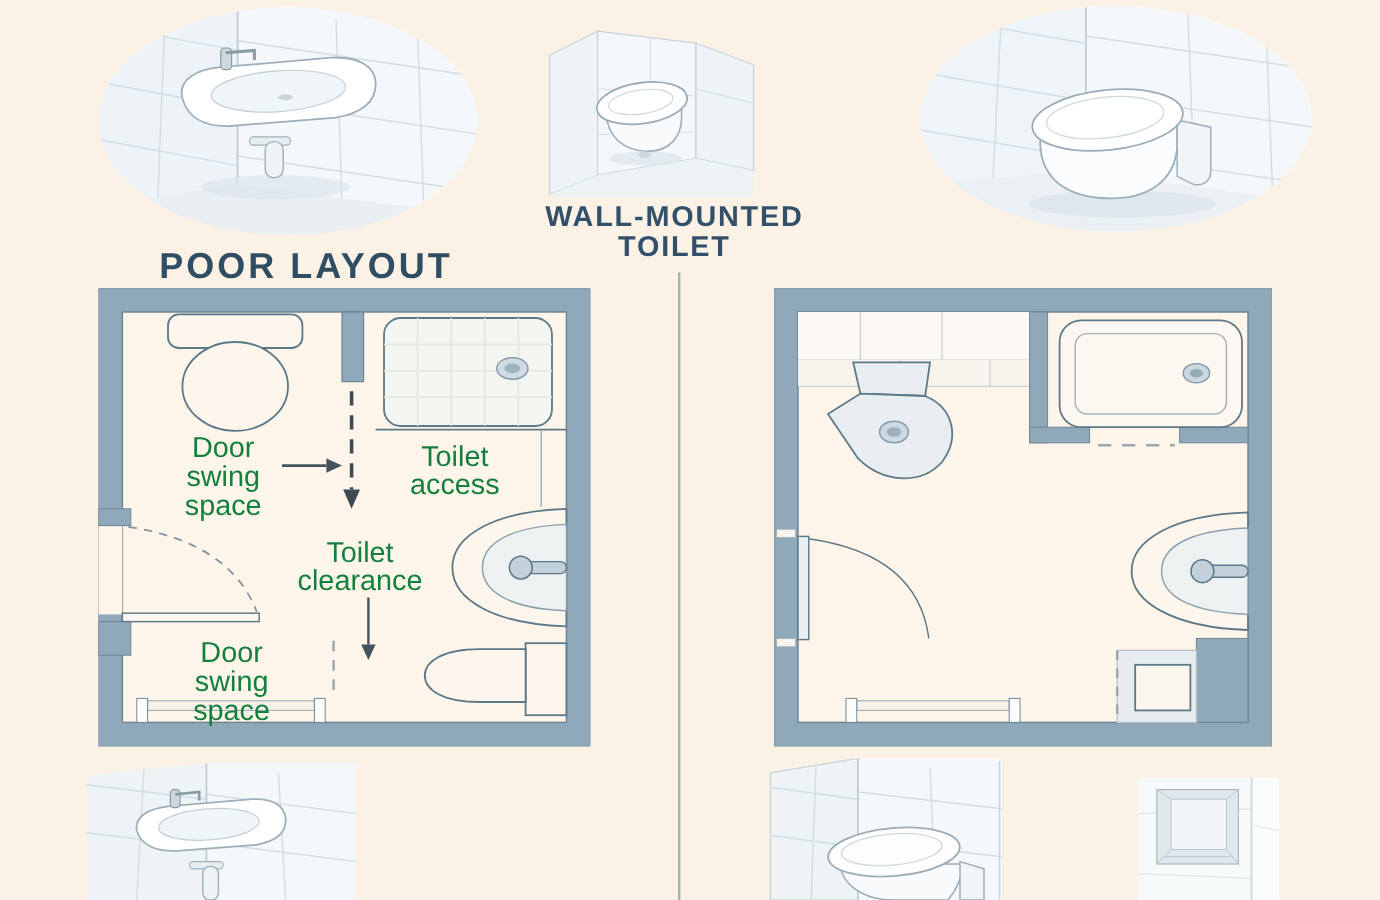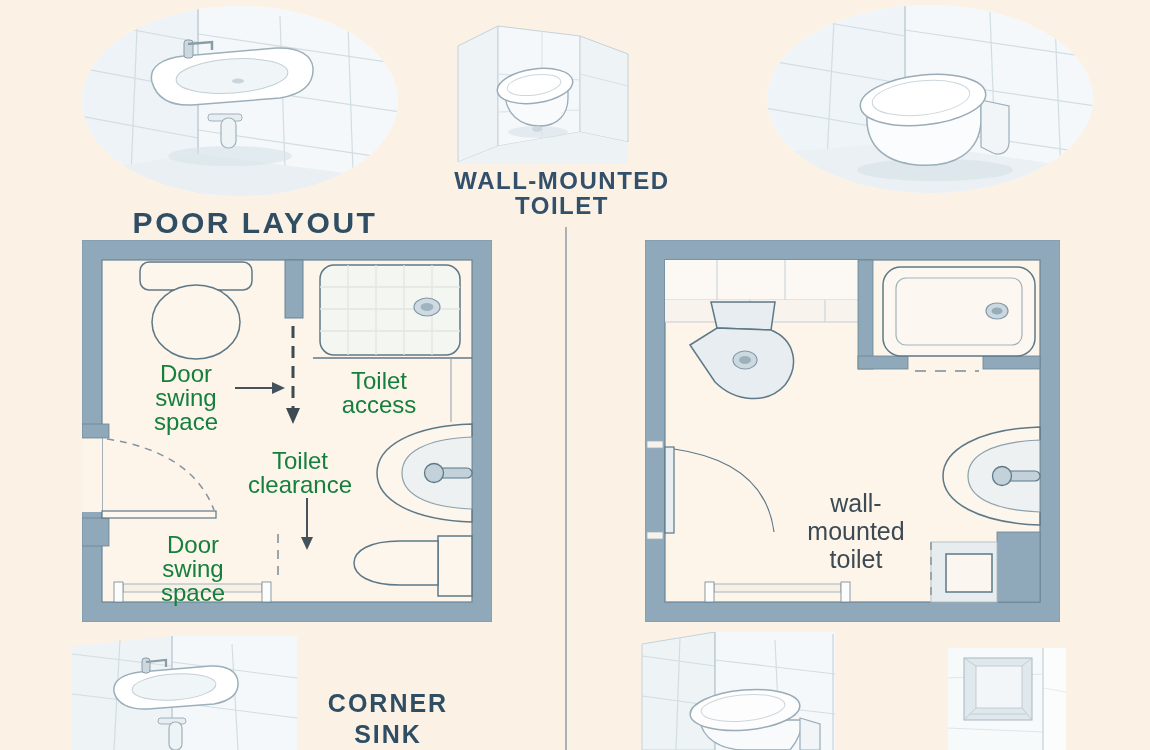--- a/index.html
+++ b/index.html
@@ -271,25 +271,20 @@
       <line x1="286" y1="302" x2="286" y2="362" stroke="#9aa5ad" stroke-width="2" stroke-dasharray="8 7"></line>
     </g>
 
     <g>
       <rect x="69" y="344" width="127" height="8" fill="#f6f0e7" stroke="#93a5b0" stroke-width="0.8"></rect>
       <rect x="60" y="342" width="9" height="20" fill="#fcfcfa" stroke="#6b8494" stroke-width="0.8"></rect>
       <rect x="196" y="342" width="9" height="20" fill="#fcfcfa" stroke="#6b8494" stroke-width="0.8"></rect>
     </g>
   </svg>
 
-  <div class="plan-label opt" style="left:856px;top:489px">
-    <span>wall-</span>
-    <span>mounted</span>
-    <span>toilet</span>
-  </div>
 
   <svg style="left:72px;top:636px" width="225" height="114" viewBox="0 0 225 114">
     <polygon points="0,10 100,0 100,114 0,114" fill="#eef3f6"></polygon>
     <line x1="100" y1="30" x2="0" y2="18" stroke="#d2dde3" stroke-width="1.2"></line>
     <line x1="100" y1="70" x2="0" y2="58" stroke="#d2dde3" stroke-width="1.2"></line>
     <line x1="48" y1="4" x2="42" y2="114" stroke="#d2dde3" stroke-width="1.2"></line>
     <rect x="100" y="0" width="125" height="114" fill="#f5f8fa"></rect>
     <line x1="100" y1="26" x2="225" y2="42" stroke="#d2dde3" stroke-width="1.2"></line>
     <line x1="100" y1="66" x2="225" y2="82" stroke="#d2dde3" stroke-width="1.2"></line>
     <line x1="160" y1="8" x2="166" y2="114" stroke="#d2dde3" stroke-width="1.2"></line>
@@ -297,24 +292,20 @@
     <g>
       <rect x="86" y="82" width="28" height="6" rx="3" fill="#e7edf0" stroke="#9fb2bd" stroke-width="1"></rect>
       <rect x="97" y="86" width="13" height="28" rx="6" fill="#eef3f5" stroke="#9fb2bd" stroke-width="1.2"></rect>
       <path d="M 42,56 C 40,44 52,38 68,36 L 138,30 C 156,29 165,36 166,46 C 167,58 158,65 142,68 L 76,73 C 58,74 45,68 42,56 Z" fill="#ffffff" stroke="#9cafba" stroke-width="1.5"></path>
       <ellipse cx="102" cy="51" rx="42" ry="13" transform="rotate(-4 102 51)" fill="#f0f5f7" stroke="#c2cfd6" stroke-width="1"></ellipse>
       <rect x="70" y="22" width="8" height="15" rx="3" fill="#cdd8de" stroke="#8a9ca6" stroke-width="1"></rect>
       <path d="M 74,26 L 94,24 L 94,31" fill="none" stroke="#8a9ca6" stroke-width="2.2"></path>
     </g>
   </svg>
 
-  <div class="caption big" style="left:388px;top:688px">
-    <span>CORNER</span>
-    <span>SINK</span>
-  </div>
 
   <svg style="left:640px;top:632px" width="200" height="118" viewBox="0 0 200 118">
     <polygon points="2,12 75,0 75,118 2,118" fill="#eef3f6" stroke="#c6d2d9" stroke-width="1"></polygon>
     <line x1="75" y1="34" x2="2" y2="24" stroke="#d2dde3" stroke-width="1.2"></line>
     <line x1="75" y1="74" x2="2" y2="64" stroke="#d2dde3" stroke-width="1.2"></line>
     <line x1="40" y1="6" x2="36" y2="118" stroke="#d2dde3" stroke-width="1.2"></line>
     <rect x="75" y="0" width="120" height="118" fill="#f5f8fa"></rect>
     <line x1="75" y1="28" x2="195" y2="42" stroke="#d2dde3" stroke-width="1.2"></line>
     <line x1="75" y1="68" x2="195" y2="82" stroke="#d2dde3" stroke-width="1.2"></line>
     <line x1="135" y1="8" x2="140" y2="118" stroke="#d2dde3" stroke-width="1.2"></line>

